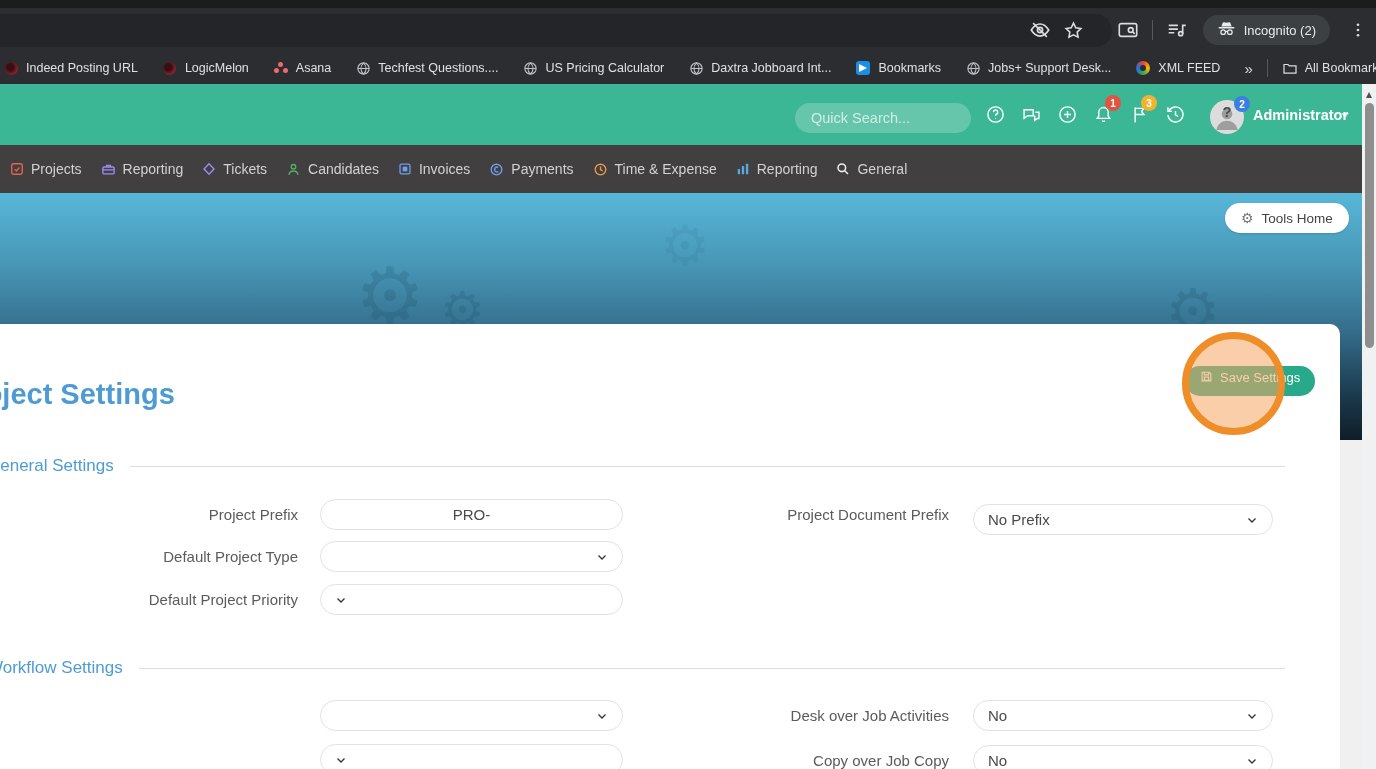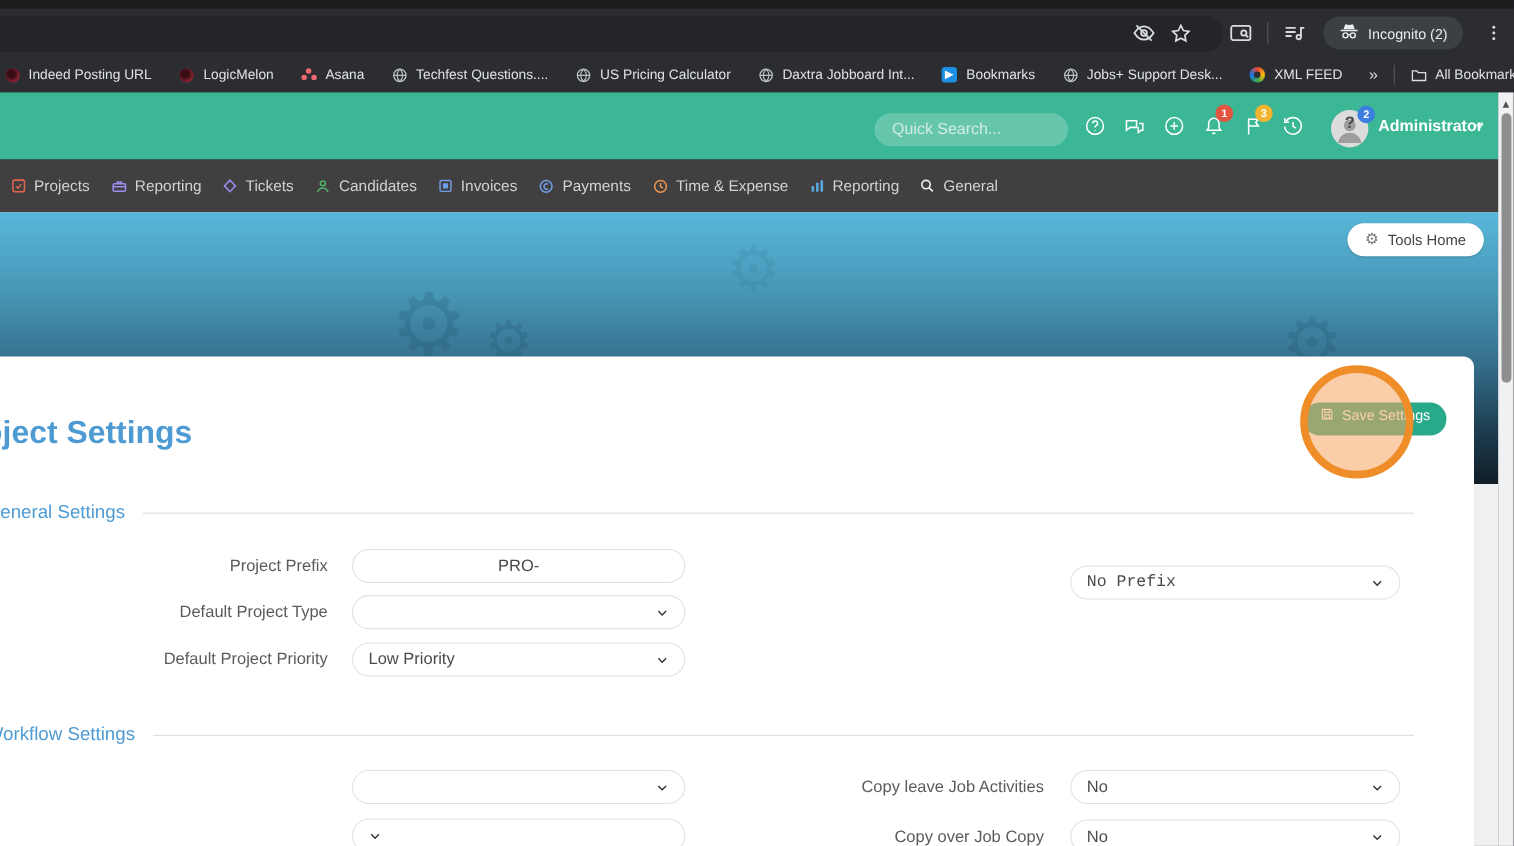--- a/index.html
+++ b/index.html
@@ -369,56 +369,56 @@
     <div class="abs" id="click-circle"></div>
 
     <div class="abs section-head" style="top:132px;">
       <span class="txt">General Settings</span>
       <span class="rule"></span>
     </div>
 
     <div class="abs flabel lbl-l" style="top:182px;">Project Prefix</div>
     <input class="abs ctl ctl-l" style="top: 175px;" value="PRO-">
 
-    <div class="abs ctl ctl-r sel" style="top:190px;font-family:Liberation Mono, monospace;">
+    <div class="abs flabel lbl-r" style="top:182px;">Project Document Prefix</div>
+    <div class="abs ctl ctl-r sel" style="top:180px;">
       <span class="val">No Prefix</span>
       <svg width="12" height="12" viewBox="0 0 24 24" fill="none" stroke="#333" stroke-width="2.6">
           <path d="M5 9l7 7 7-7"></path>
         </svg>
     </div>
 
     <div class="abs flabel lbl-l" style="top:224px;">Default Project Type</div>
     <div class="abs ctl ctl-l sel" style="top:217px;">
       <span class="val"></span>
       <svg width="12" height="12" viewBox="0 0 24 24" fill="none" stroke="#333" stroke-width="2.6">
           <path d="M5 9l7 7 7-7"></path>
         </svg>
     </div>
 
     <div class="abs flabel lbl-l" style="top:267px;">Default Project Priority</div>
     <div class="abs ctl ctl-l sel" style="top:260px;">
-      <span class="val">Low Priority</span>
       <svg width="12" height="12" viewBox="0 0 24 24" fill="none" stroke="#333" stroke-width="2.6">
           <path d="M5 9l7 7 7-7"></path>
         </svg>
     </div>
 
     <div class="abs section-head" style="top:334px;">
       <span class="txt">Workflow Settings</span>
       <span class="rule"></span>
     </div>
 
     <div class="abs ctl ctl-l sel" style="top:376px;">
       <span class="val"></span>
       <svg width="12" height="12" viewBox="0 0 24 24" fill="none" stroke="#333" stroke-width="2.6">
           <path d="M5 9l7 7 7-7"></path>
         </svg>
     </div>
 
-    <div class="abs flabel lbl-r" style="top:383px;">Copy leave Job Activities</div>
+    <div class="abs flabel lbl-r" style="top:383px;">Desk over Job Activities</div>
     <div class="abs ctl ctl-r sel" style="top:376px;">
       <span class="val">No</span>
       <svg width="12" height="12" viewBox="0 0 24 24" fill="none" stroke="#333" stroke-width="2.6">
           <path d="M5 9l7 7 7-7"></path>
         </svg>
     </div>
 
     <div class="abs ctl ctl-l sel" style="top:420px;">
       <svg width="12" height="12" viewBox="0 0 24 24" fill="none" stroke="#333" stroke-width="2.6">
           <path d="M5 9l7 7 7-7"></path>

